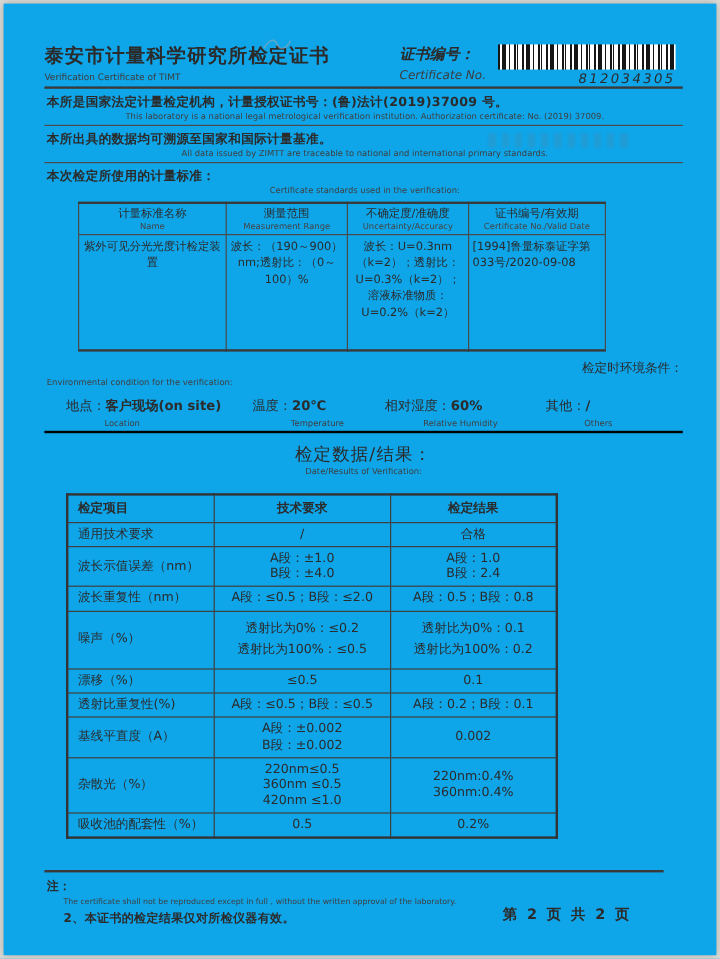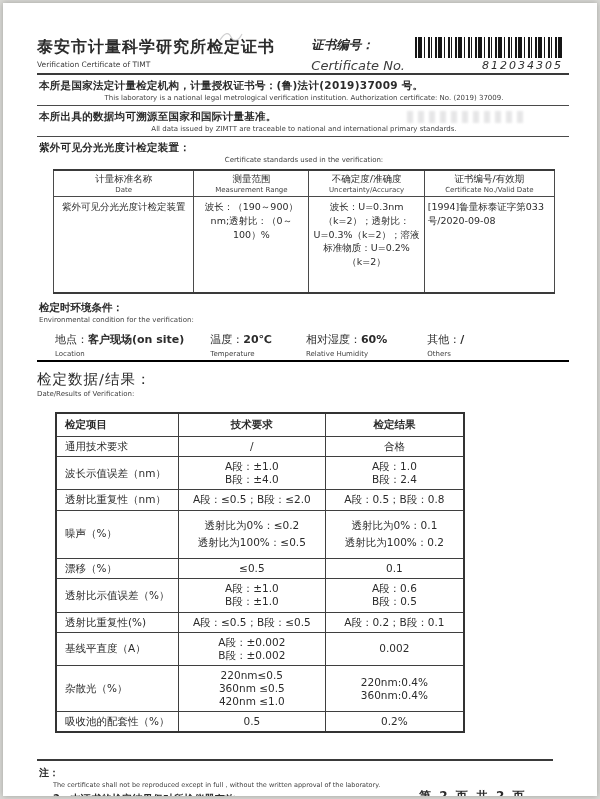--- a/index.html
+++ b/index.html
@@ -7,40 +7,40 @@
   body {
     background: #d9d9d5;
     font-family: "DejaVu Sans", "Liberation Sans", sans-serif;
     color: #2b2b2b;
     position: relative;
     overflow: hidden;
   }
   .page {
     position: absolute;
     left: 3px; top: 3px; right: 3px; bottom: 3px;
-    background: #ffffff;
+    background: #0ea5e9;
     box-shadow: 0 0 6px rgba(0,0,0,.25);
     padding: 24px 28px 0 34px;
     overflow: hidden;
   }
   
   .scribble { position: absolute; left: 215px; top: 26px; opacity: .55; }
   .faint-stamp {
     position: absolute; right: 70px; top: 108px; width: 120px; height: 12px;
     background: repeating-linear-gradient(90deg, rgba(120,120,125,.18) 0 6px, transparent 6px 11px);
     filter: blur(1px);
   }
 
   
   .header { display: flex; align-items: flex-start; margin-top: 10px; }
   .title-cn { font-size: 16px; font-weight: bold; letter-spacing: 1px; }
   .title-en { font-size: 7.5px; color: #3c3c3c; margin-top: 2px; }
   .cert-block { display: flex; margin-left: auto; margin-right: 6px; font-style: italic; }
   .cert-label-cn { font-size: 12.5px; font-weight: bold; white-space: nowrap; }
-  .cert-label-en { font-size: 13px; color: #3c3c3c; margin-top: 4px; }
+  .cert-label-en { font-size: 10px; color: #3c3c3c; margin-top: 4px; }
   .barcode-wrap { margin-left: 10px; text-align: right; }
   .barcode {
     width: 148px; height: 21px;
     background: repeating-linear-gradient(90deg,
       #161616 0 2px, #fff 2px 3px,
       #161616 3px 7px, #fff 7px 9px,
       #161616 9px 10px, #fff 10px 13px,
       #161616 13px 15px, #fff 15px 16px,
       #161616 16px 17px, #fff 17px 20px);
   }
@@ -50,49 +50,49 @@
   .rule.thick { border-top-width: 2px; border-top-color: #3a3a3a; }
 
   
   .statement { padding: 4px 0 3px 2px; }
   .statement .cn { font-size: 10.5px; font-weight: bold; letter-spacing: .3px; }
   .statement .en { font-size: 7px; color: #3f3f3f; margin-top: 1px; text-align: center; }
 
   
   table { border-collapse: collapse; }
   .standards {
-    width: 502px; margin-left: 16px; margin-top: 2px;
+    width: 440px; margin-left: 28px; margin-top: 2px;
     font-size: 9px;
   }
   .standards th, .standards td { border: 1px solid #4a4a4a; text-align: center; }
   .standards thead tr { border-top: 2px solid #3a3a3a; }
   .standards th { font-weight: normal; padding: 2px 2px; }
   .standards th .h-cn { font-size: 9.5px; }
   .standards th .h-en { font-size: 7px; color: #444; }
   .standards td { vertical-align: top; padding: 3px 3px; height: 96px; font-size: 9.5px; line-height: 1.45; }
   .standards { border-bottom: 2px solid #3a3a3a; }
   .standards td.left-justify { text-align: left; }
 
   
   .env-heading { margin-top: 7px; padding-left: 2px; }
-  .env-heading .cn { font-size: 10.5px; font-weight: bold; }
+  .env-heading .cn { font-size: 10.5px; font-weight: normal; text-align: right; }
   .env-heading .en { font-size: 7px; color: #3f3f3f; margin-top: 1px; }
   .env-row {
     display: flex; margin-top: 8px; padding: 0 4px 2px 18px;
     border-bottom: 2px solid #000000;
   }
   .env-field { margin-right: 26px; }
   .env-field:nth-child(2) { margin-right: 34px; }
   .env-field:nth-child(3) { margin-right: 40px; }
   .env-line { font-size: 11px; white-space: nowrap; }
   .env-line .value { font-weight: bold; }
-  .env-en { font-size: 7px; color: #3f3f3f; margin-top: 3px; }
-
-  
-  .results-heading { margin-top: 8px; }
+  .env-en { font-size: 7px; color: #3f3f3f; margin-top: 3px; margin-left: 32px; }
+
+  
+  .results-heading { margin-top: 8px; text-align: center; }
   .results-heading .cn { font-size: 14.5px; letter-spacing: 1px; }
   .results-heading .en { font-size: 7px; color: #3f3f3f; margin-top: 1px; }
   .results {
     width: 410px; margin-left: 18px; margin-top: 14px;
     font-size: 10.5px;
   }
   .results th, .results td { border: 1px solid #3f3f3f; padding: 3px 4px; }
   .results table, .results { border: 2px solid #333; }
   .results th { font-weight: bold; text-align: center; height: 24px; }
   .results th:first-child { text-align: left; padding-left: 8px; }
@@ -146,30 +146,30 @@
     <div class="cn">本所是国家法定计量检定机构，计量授权证书号：(鲁)法计(2019)37009 号。</div>
     <div class="en">This laboratory is a national legal metrological verification institution. Authorization certificate: No. (2019) 37009.</div>
   </div>
   <hr class="rule">
   <div class="statement">
     <div class="cn">本所出具的数据均可溯源至国家和国际计量基准。</div>
     <div class="en">All data issued by ZIMTT are traceable to national and international primary standards.</div>
   </div>
   <hr class="rule">
   <div class="statement">
-    <div class="cn">紫外可见分光光度计检定装置：</div>
+    <div class="cn">本次检定所使用的计量标准：</div>
     <div class="en">Certificate standards used in the verification:</div>
   </div>
 
   <table class="standards">
     <thead>
       <tr>
         <th style="width:28%">
           <div class="h-cn">计量标准名称</div>
-          <div class="h-en">Date</div>
+          <div class="h-en">Name</div>
         </th>
         <th style="width:23%">
           <div class="h-cn">测量范围</div>
           <div class="h-en">Measurement Range</div>
         </th>
         <th style="width:23%">
           <div class="h-cn">不确定度/准确度</div>
           <div class="h-en">Uncertainty/Accuracy</div>
         </th>
         <th style="width:26%">
@@ -232,44 +232,37 @@
         <td class="multiline">合格</td>
       </tr>
       <tr>
         <td>波长示值误差（nm）</td>
         <td class="multiline">A段：±1.0
 B段：±4.0</td>
         <td class="multiline">A段：1.0
 B段：2.4</td>
       </tr>
       <tr>
-        <td>透射比重复性（nm）</td>
+        <td>波长重复性（nm）</td>
         <td class="multiline">A段：≤0.5；B段：≤2.0</td>
         <td class="multiline">A段：0.5；B段：0.8</td>
       </tr>
       <tr class="tall">
         <td>噪声（%）</td>
         <td class="multiline">透射比为0%：≤0.2
 透射比为100%：≤0.5</td>
         <td class="multiline">透射比为0%：0.1
 透射比为100%：0.2</td>
       </tr>
       <tr>
         <td>漂移（%）</td>
         <td class="multiline">≤0.5</td>
         <td class="multiline">0.1</td>
       </tr>
       <tr>
-        <td>透射比示值误差（%）</td>
-        <td class="multiline">A段：±1.0
-B段：±1.0</td>
-        <td class="multiline">A段：0.6
-B段：0.5</td>
-      </tr>
-      <tr>
         <td>透射比重复性(%)</td>
         <td class="multiline">A段：≤0.5；B段：≤0.5</td>
         <td class="multiline">A段：0.2；B段：0.1</td>
       </tr>
       <tr>
         <td>基线平直度（A）</td>
         <td class="multiline">A段：±0.002
 B段：±0.002</td>
         <td class="multiline">0.002</td>
       </tr>

